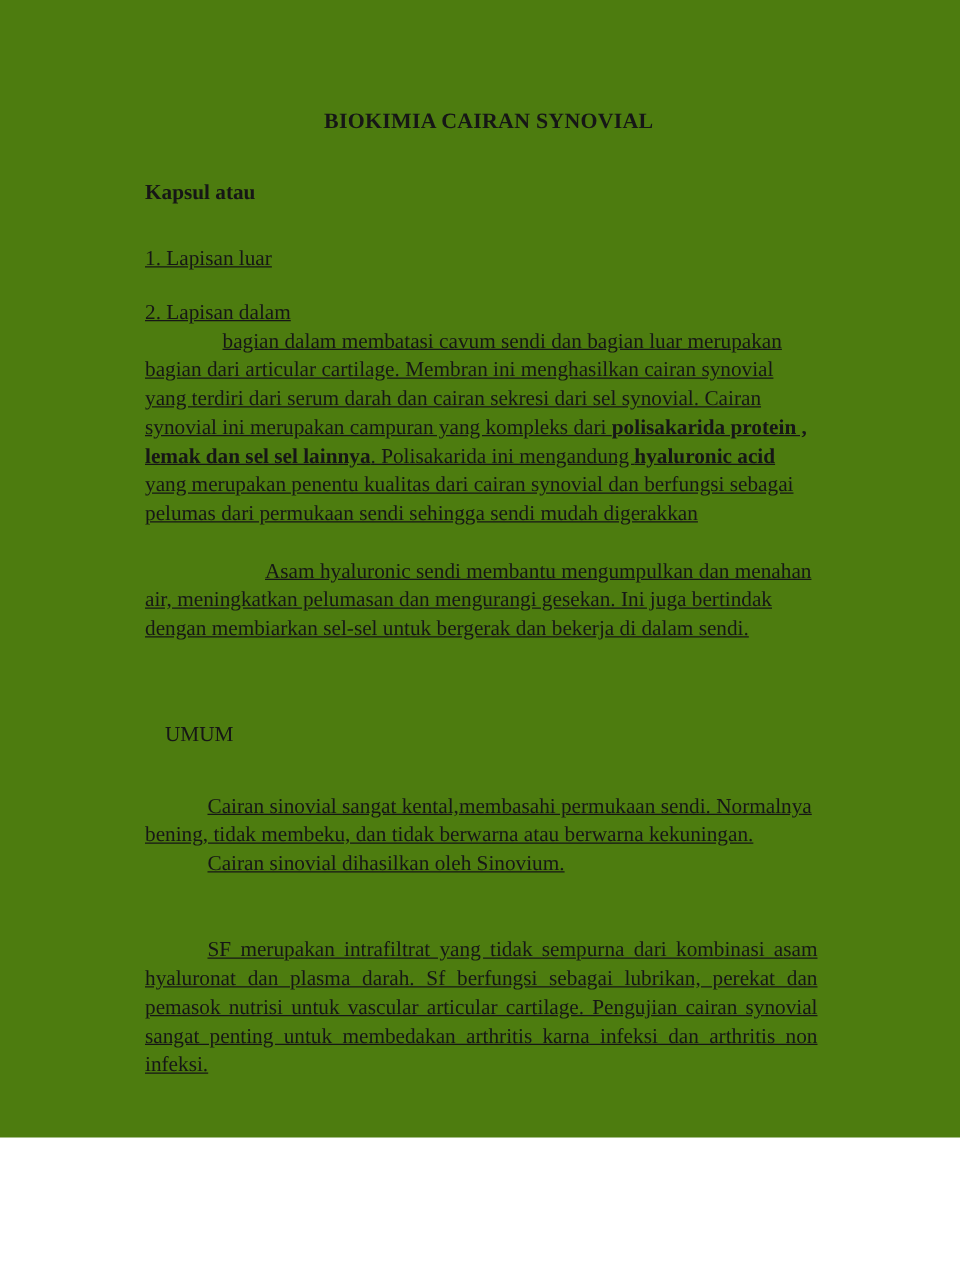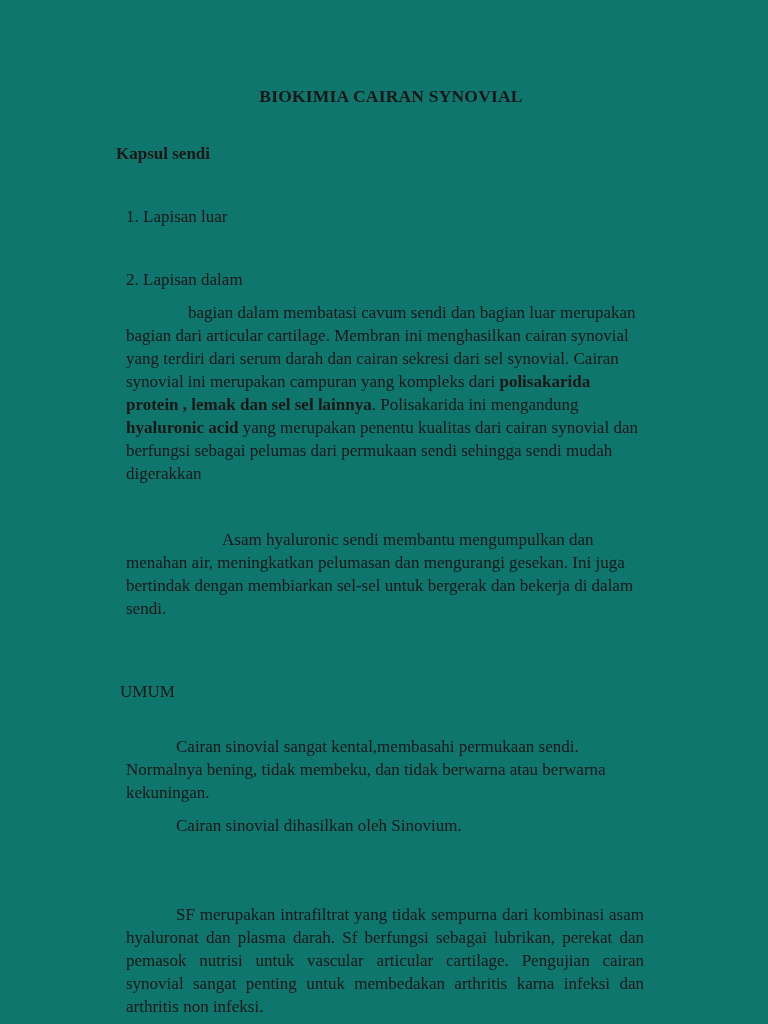--- a/index.html
+++ b/index.html
@@ -13,22 +13,22 @@
     position: relative;
     font-family: "Liberation Serif", "DejaVu Serif", serif;
     color: #161616;
     overflow: hidden;
   }
   .page {
     position: absolute;
     left: 0;
     top: 0;
     width: 768px;
-    height: 1024px;
-    background: #0f766e;
+    height: 910px;
+    background: #4d7c0f;
   }
   .content {
     position: absolute;
     left: 116px;
     top: 84px;
     width: 538px;
   }
   .doc-title {
     text-align: center;
     font-weight: bold;
@@ -41,27 +41,28 @@
   .heading {
     font-weight: bold;
     font-size: 17px;
     line-height: 23px;
     margin: 0;
   }
   .plain-heading {
     font-weight: normal;
     font-size: 17px;
     line-height: 23px;
-    margin: 4px;
+    margin: 16px;
   }
   p.para {
     font-size: 17px;
     line-height: 23px;
-    margin: 10px;
+    margin: 0;
     text-align: left;
+    text-decoration: underline;
   }
   p.para.justify {
     text-align: justify;
     text-justify: inter-word;
   }
   .indent-sm { text-indent: 50px; }
   .indent-md { text-indent: 62px; }
   .indent-lg { text-indent: 96px; }
   b { font-weight: bold; }
   .arrow {
@@ -79,21 +80,21 @@
 </head>
 <body>
 
 <div class="page">
   <div class="content">
 
     <div class="doc-title">BIOKIMIA CAIRAN SYNOVIAL</div>
 
     <div class="sp-34"></div>
 
-    <div class="heading">Kapsul sendi</div>
+    <div class="heading">Kapsul atau</div>
 
     <div class="sp-30"></div>
 
     <p class="para">1. Lapisan luar</p>
 
 
     <div class="sp-20"></div>
 
     <p class="para">2. Lapisan dalam</p>
 

